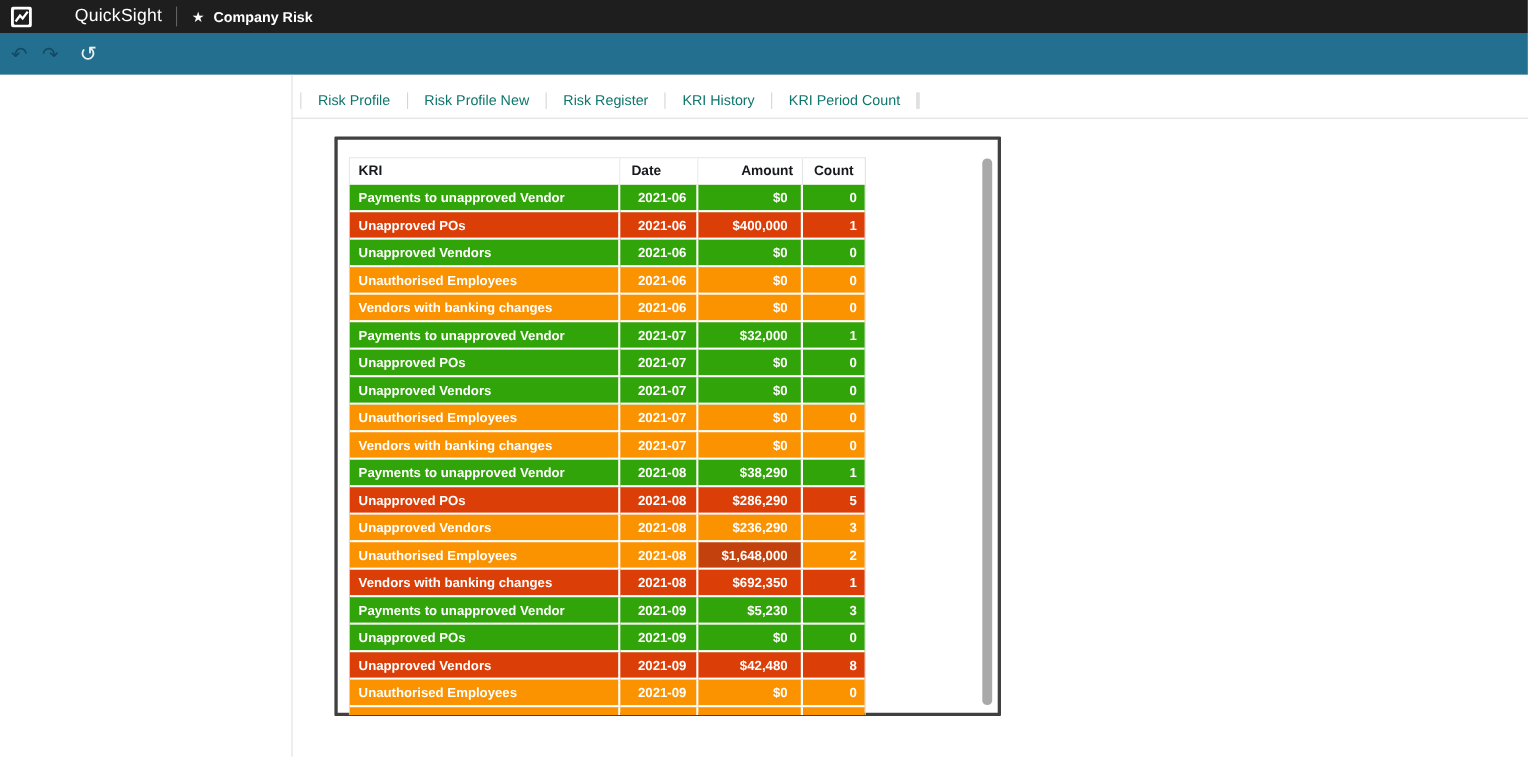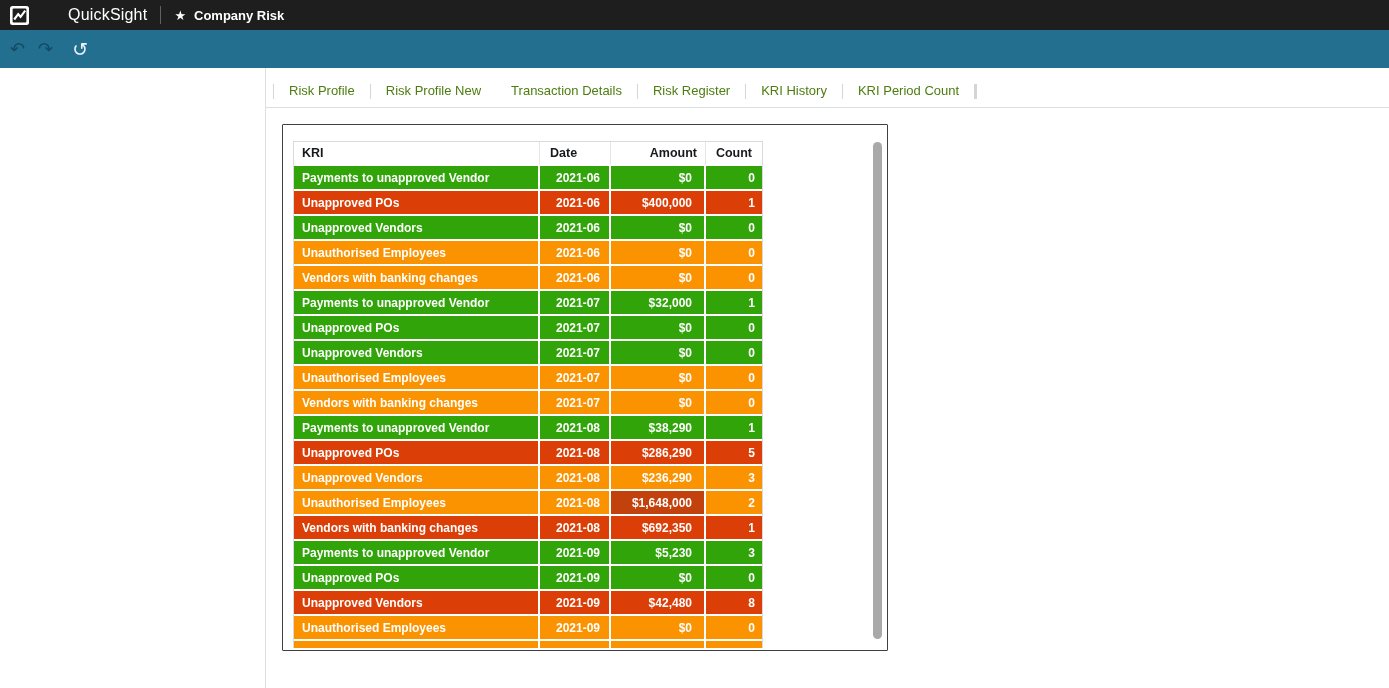--- a/index.html
+++ b/index.html
@@ -21,29 +21,29 @@
   .tool-ic.lit { color:#EAF2F6; font-size:19px; margin-left:6px; }
 
   
   .main { display:flex; height:620px; background:#fff; }
   .left-spacer { width:266px; border-right:1px solid #DCDFE1; flex:0 0 auto; }
   .content { flex:1; padding-top:7px; min-width:0; }
 
   
   .tabbar { display:flex; align-items:stretch; height:33px; border-bottom:1px solid #DCDFE1;
             padding-left:7px; font-size:13px; }
-  .tab { padding:0 15px; line-height:32px; color:#4d7c0f; white-space:nowrap; cursor:pointer; }
+  .tab { padding:0 15px; line-height:32px; color:#0f766e; white-space:nowrap; cursor:pointer; }
   .tab.active { background:#fff; border:1px solid #D6D9DB; border-bottom:1px solid #fff;
                 margin-bottom:-1px; line-height:30px; color:#191C20; font-weight:700; }
   .tab-sep { width:1px; height:15px; background:#D3D6D8; align-self:center; }
 
   
   .sheet { padding:16px 0 0 16px; }
-  .card { width:606px; height:527px; border:1px solid #404040; background:#fff;
-          position:relative; border-radius:1px; }
+  .card { width:606px; height:527px; border:3px solid #404040; background:#fff;
+          position:relative; border-radius:1px;margin-left:22px; }
   .table-clip { margin:16px 0 0 10px; width:472px; height:507px; overflow:hidden; }
 
   table.kri { border-collapse:separate; border-spacing:0; table-layout:fixed;
               border:1px solid #D9DADB; width:470px; }
   col.c1{width:246px;} col.c2{width:71px;} col.c3{width:95px;} col.c4{width:56px;}
   th { height:24px; background:#fff; color:#17191D; font-size:12.5px; font-weight:700;
        border-right:1px solid #E4E5E6; border-bottom:2px solid #fff; padding:0; cursor:pointer; }
   th:last-child { border-right:none; }
   th.h-kri   { text-align:left;  padding-left:8px; }
   th.h-date  { text-align:left;  padding-left:10px; }
@@ -87,21 +87,20 @@
 
 <div class="main">
   <div class="left-spacer"></div>
   <div class="content">
 
     <div class="tabbar">
         <span class="tab-sep"></span>
         <div class="tab">Risk Profile</div>
         <span class="tab-sep"></span>
         <div class="tab">Risk Profile New</div>
-        <div class="tab">Transaction Details</div>
         <span class="tab-sep"></span>
         <div class="tab">Risk Register</div>
         <span class="tab-sep"></span>
         <div class="tab">KRI History</div>
         <span class="tab-sep"></span>
         <div class="tab">KRI Period Count</div>
         <span class="tab-sep"></span>
         <span class="tab-sep"></span>
         <span class="tab-sep"></span>
       </div>

